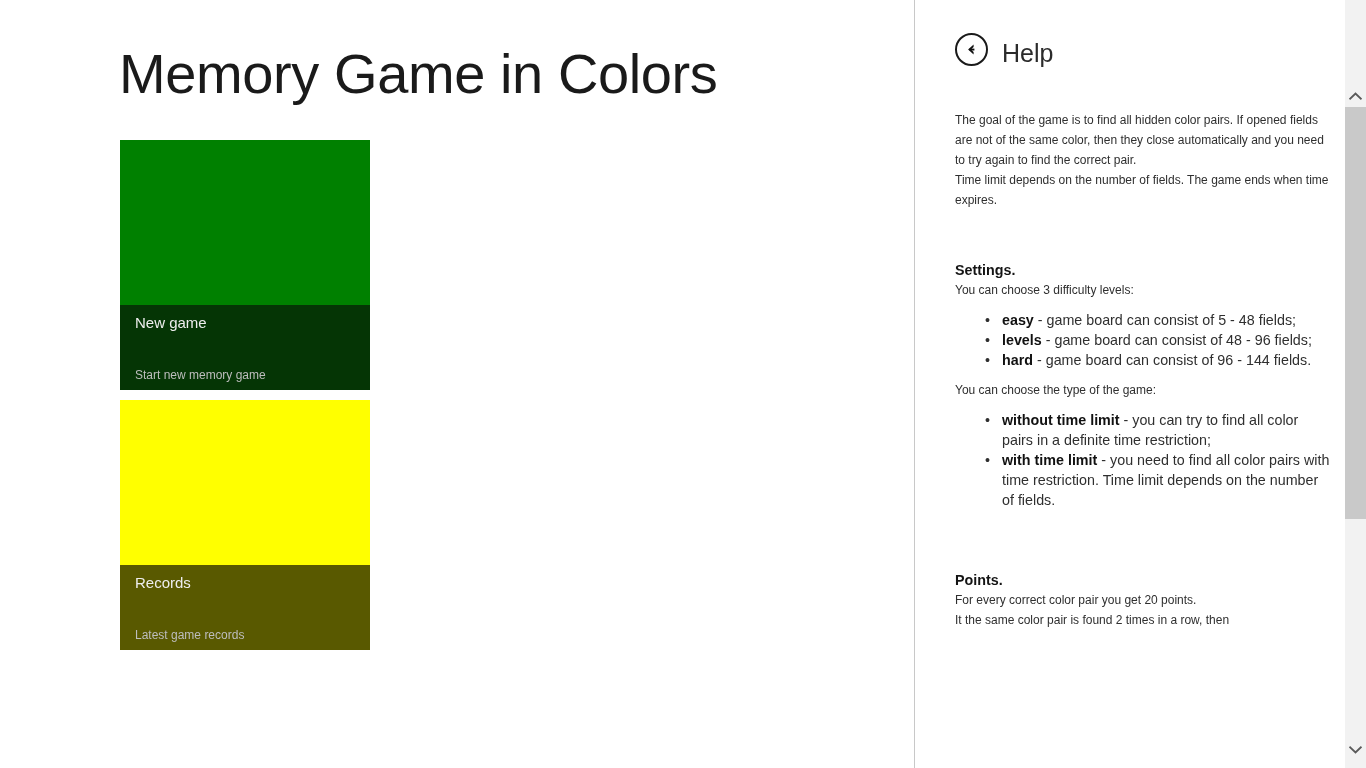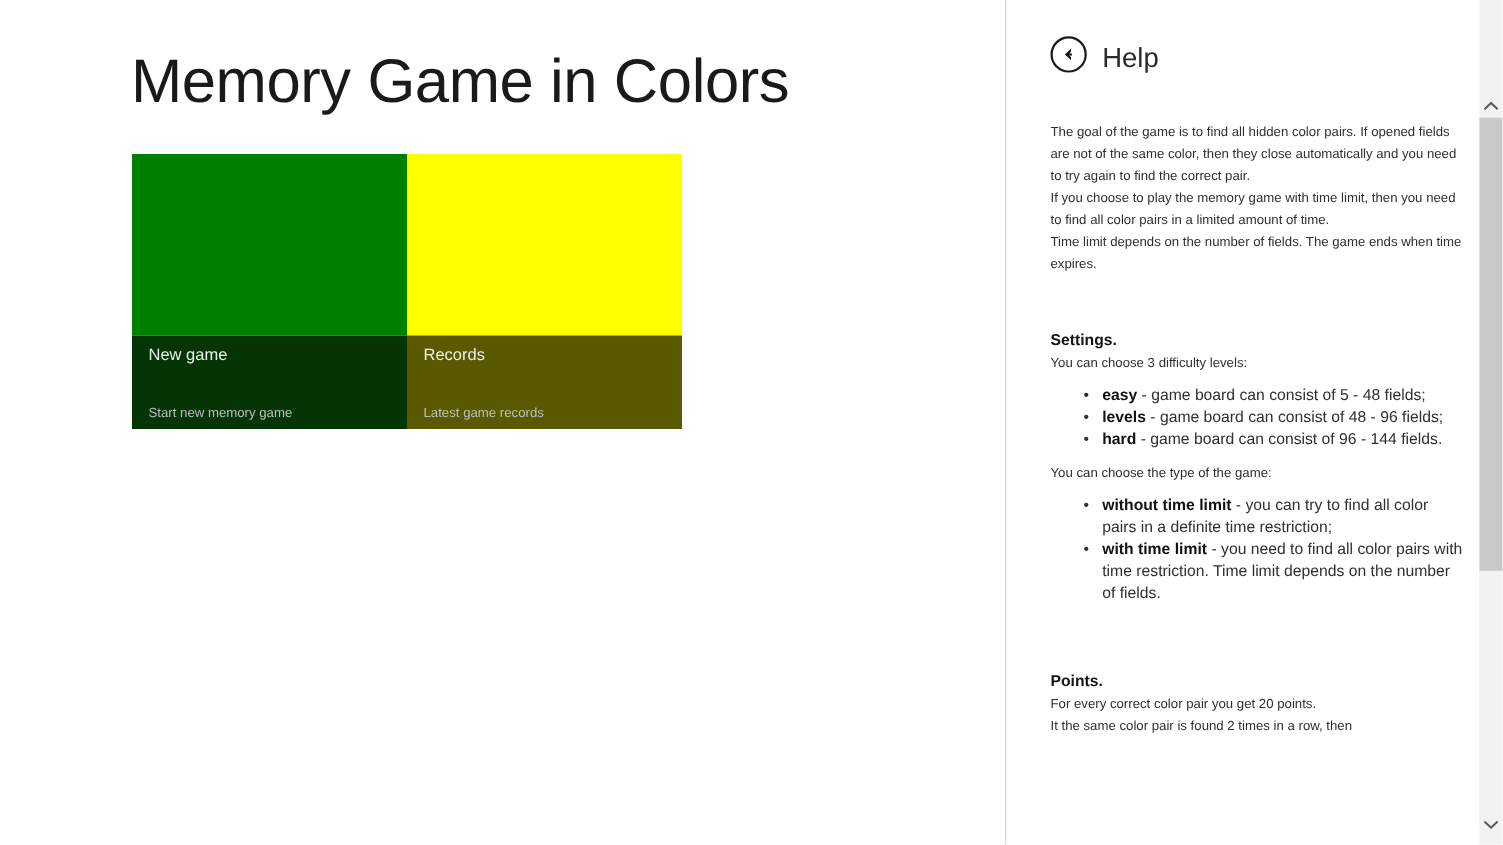--- a/index.html
+++ b/index.html
@@ -40,21 +40,22 @@
     line-height: 1.0;
     white-space: nowrap;
     font-family: "Liberation Sans", sans-serif;
   }
 
   #tile-row {
     position: absolute;
     left: 120px;
     top: 140px;
     display: flex;
-    flex-direction: row;
+    flex-direction: column;
+    gap: 10px;
   }
 
   .tile {
     position: relative;
     width: 250px;
     height: 250px;
     overflow: hidden;
     cursor: pointer;
     display: flex;
     flex-direction: column;
@@ -275,21 +276,20 @@
           <path d="M10.6 3.4 L5.1 8.5 L10.6 13.6 L10.6 10.9 L8.0 8.5 L10.6 6.1 Z" fill="#111111"></path>
           <rect x="6.4" y="7.6" width="5.0" height="1.9" fill="#111111"></rect>
         </svg>
       </div>
       <div id="help-title">Help</div>
     </div>
 
     <div id="help-content">
 
       <div class="para">The goal of the game is to find all hidden color pairs. If opened fields are not of the same color, then they close automatically and you need to try again to find the correct pair.</div>
-      <div class="para">If you choose to play the memory game with time limit, then you need to find all color pairs in a limited amount of time.</div>
       <div class="para">Time limit depends on the number of fields. The game ends when time expires.</div>
 
       <div class="sec-gap"></div>
 
       <div class="sec-head">Settings.</div>
       <div class="para">You can choose 3 difficulty levels:</div>
 
       <ul class="help-list">
         <li><b>easy</b><span> - game board can consist of 5 - 48 fields;</span></li>
         <li><b>levels</b><span> - game board can consist of 48 - 96 fields;</span></li>

